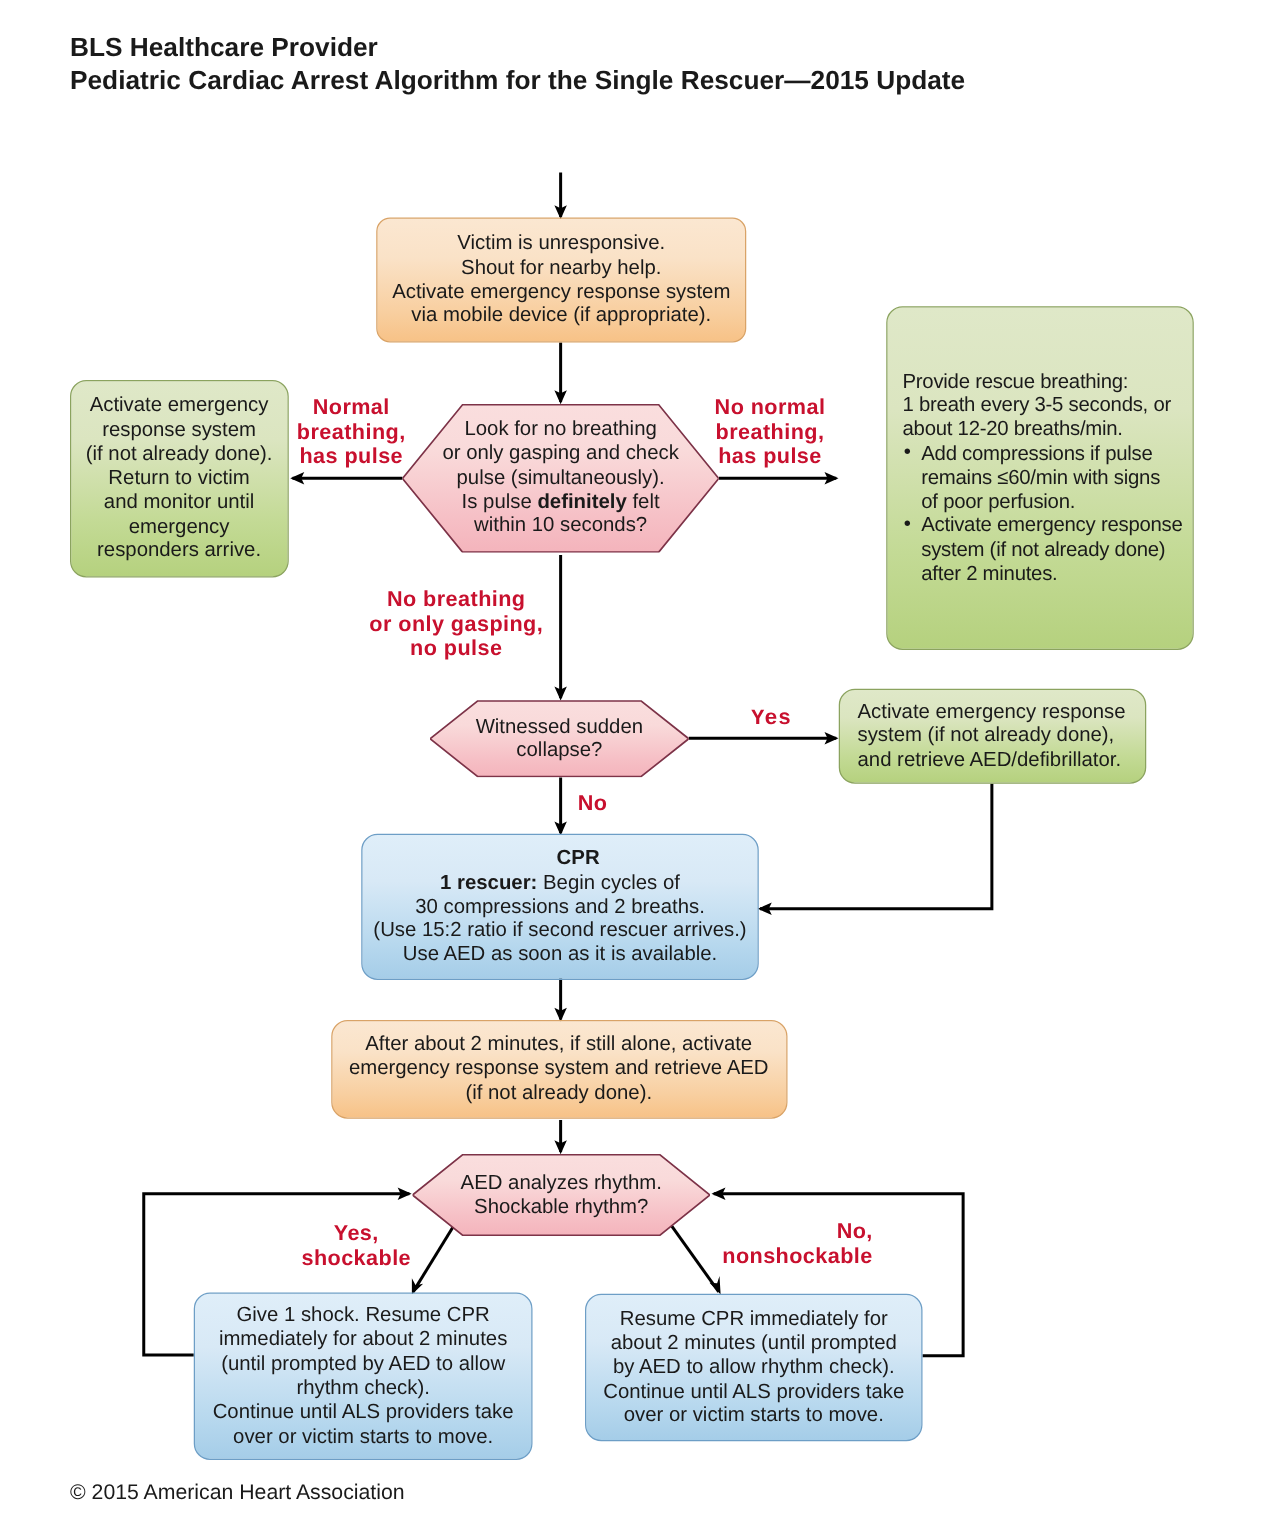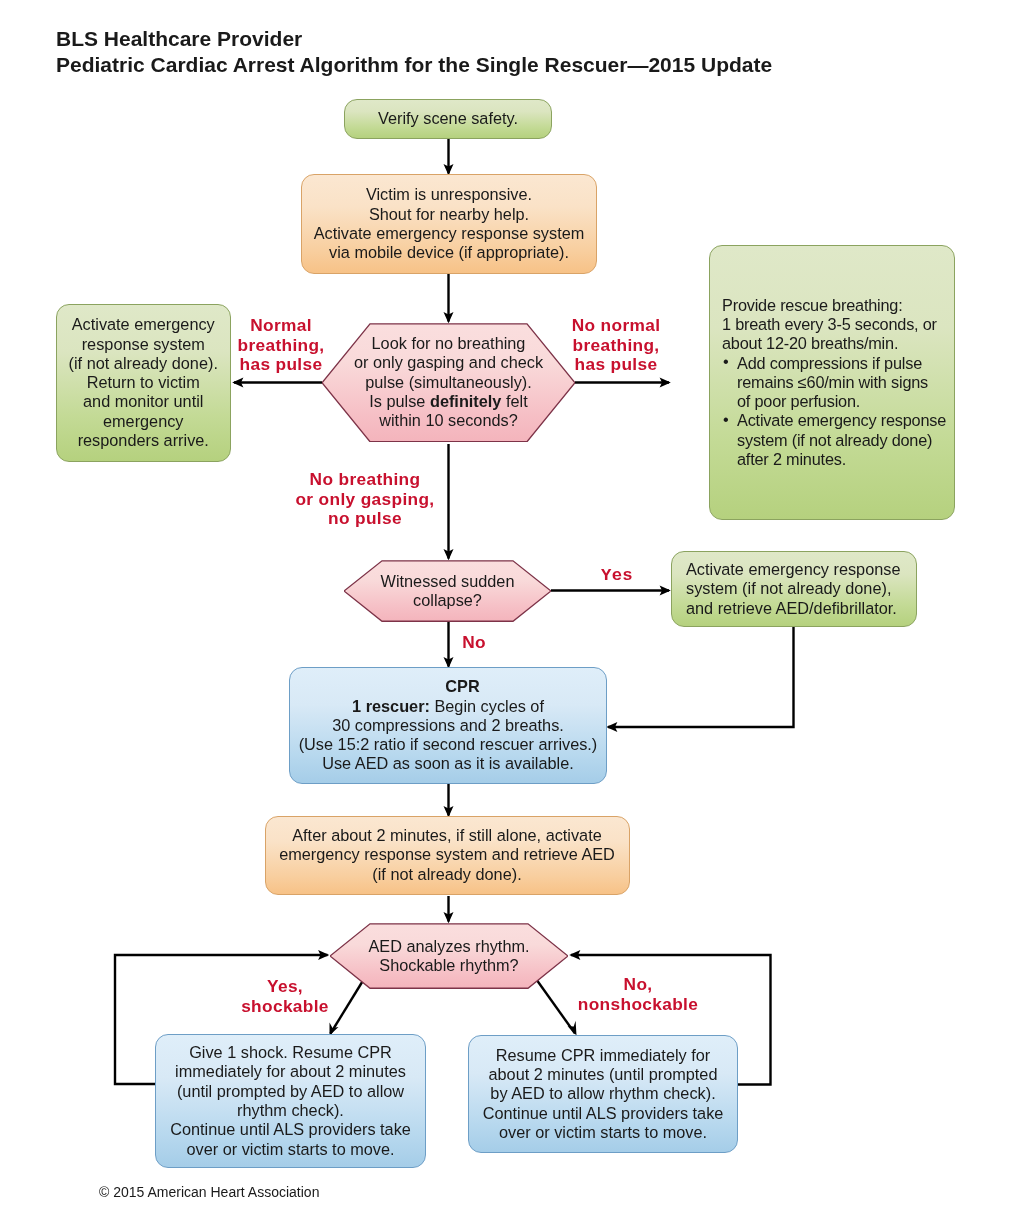--- a/index.html
+++ b/index.html
@@ -7,21 +7,21 @@
         --blue-top:#dfeef9;--blue-bottom:#a5cde8;--blue-border:#6d9ec6;
         --pink-top:#fadede;--pink-bottom:#f4b4bc;--pink-border:#7d3348;
         --label-red:#c8102e;--text:#1a1a1a;--arrow:#000000;--bg:#ffffff;}
   html,body{margin:0;padding:0;background:var(--bg);}
   body{width:1024px;height:1213px;position:relative;overflow:hidden;
        font-family:"Liberation Sans",sans-serif;color:var(--text);
        -webkit-font-smoothing:antialiased;}
   #stage{position:absolute;left:0;top:0;width:1024px;height:1213px;
          transform:translateZ(0);-webkit-font-smoothing:antialiased;}
   .ttl{position:absolute;font-weight:bold;font-size:21px;white-space:nowrap;line-height:1;}
-  .foot{position:absolute;font-size:14px;white-space:nowrap;line-height:1;margin-left:43px;}
+  .foot{position:absolute;font-size:17px;white-space:nowrap;line-height:1;}
   .node{position:absolute;box-sizing:border-box;display:flex;align-items:center;
         justify-content:center;text-align:center;line-height:19.3px;font-size:16.3px;}
   .node > div{width:100%;white-space:nowrap;}
   ul.bul li{white-space:nowrap;}
   .green{background:linear-gradient(180deg,var(--green-top) 0%,#dbe5c0 30%,#c3da95 72%,var(--green-bottom) 100%);
          border:1.2px solid var(--green-border);border-radius:13px;}
   .orange{background:linear-gradient(180deg,var(--orange-top) 0%,#fae2c7 32%,#f8cfa0 76%,var(--orange-bottom) 100%);
           border:1.2px solid var(--orange-border);border-radius:13px;}
   .blue{background:linear-gradient(180deg,var(--blue-top) 0%,#d8e9f6 32%,#b7d8ee 76%,var(--blue-bottom) 100%);
         border:1.2px solid var(--blue-border);border-radius:13px;}
@@ -76,24 +76,21 @@
   <path d="M448.5,923.3 L443.5,912.1 L448.5,914.5 L453.5,912.1 Z"></path>
   <path d="M329.5,1035.5 L329.5,1022.6 L332.5,1028.1 L338.5,1027.0 Z"></path>
   <path d="M576.5,1035.5 L567.6,1026.2 L573.7,1026.6 L575.6,1020.8 Z"></path>
   <path d="M329.3,955 L318.1,950 L320.5,955 L318.1,960 Z"></path>
   <path d="M569.2,955 L580.4,950 L578,955 L580.4,960 Z"></path>
  </g>
 </svg>
   <div class="ttl" style="left:56px;top:28px;">BLS Healthcare Provider</div>
   <div class="ttl" style="left:56px;top:53.5px;">Pediatric Cardiac Arrest Algorithm for the Single Rescuer—2015 Update</div>
   <div class="foot" style="left:56px;top:1185px;">© 2015 American Heart Association</div>
-  <div class="node green" style="left:344px;top:99px;width:208px;height:40px;">
-    <div>Verify scene safety.</div>
-  </div>
-  <div class="node orange" style="left:301px;top:174px;width:296px;height:100px;">
+  <div class="node orange" style="left:301px;top:174px;width:296px;height:100px;border-radius:11px;">
     <div>Victim is unresponsive.<br>Shout for nearby help.<br>Activate emergency response system<br>via mobile device (if appropriate).</div>
   </div>
   <div class="node green" style="left:56px;top:304px;width:174.5px;height:157.5px;">
     <div>Activate emergency<br>response system<br>(if not already done).<br>Return to victim<br>and monitor until<br>emergency<br>responders arrive.</div>
   </div>
   <div class="node green" style="left:671px;top:551px;width:246px;height:76px;text-align:left;padding-left:14px;">
     <div>Activate emergency response<br>system (if not already done),<br>and retrieve AED/defibrillator.</div>
   </div>
   <div class="node orange" style="left:264.5px;top:815.5px;width:365px;height:79px;">
     <div>After about 2 minutes, if still alone, activate<br>emergency response system and retrieve AED<br>(if not already done).</div>
@@ -166,14 +163,14 @@
     <div class="hextext">
         <div>AED analyzes rhythm.<br>Shockable rhythm?</div>
       </div>
   </div>
   <div class="lbl" style="left:281px;top:316px;transform:translateX(-50%);">Normal<br>breathing,<br>has pulse</div>
   <div class="lbl" style="left:616px;top:316px;transform:translateX(-50%);">No normal<br>breathing,<br>has pulse</div>
   <div class="lbl" style="left:365px;top:470px;transform:translateX(-50%);">No breathing<br>or only gasping,<br>no pulse</div>
   <div class="lbl" style="left:617px;top:566px;transform:translateX(-50%);font-family:Liberation Mono, monospace;">Yes</div>
   <div class="lbl" style="left:474px;top:633px;transform:translateX(-50%);">No</div>
   <div class="lbl" style="left:285px;top:977px;transform:translateX(-50%);">Yes,<br>shockable</div>
-  <div class="lbl" style="left:638px;top:975px;transform:translateX(-50%);">No,<br>nonshockable</div>
+  <div class="lbl" style="left:638px;top:975px;transform:translateX(-50%);text-align:right;">No,<br>nonshockable</div>
 </div>
 
 </body></html>

